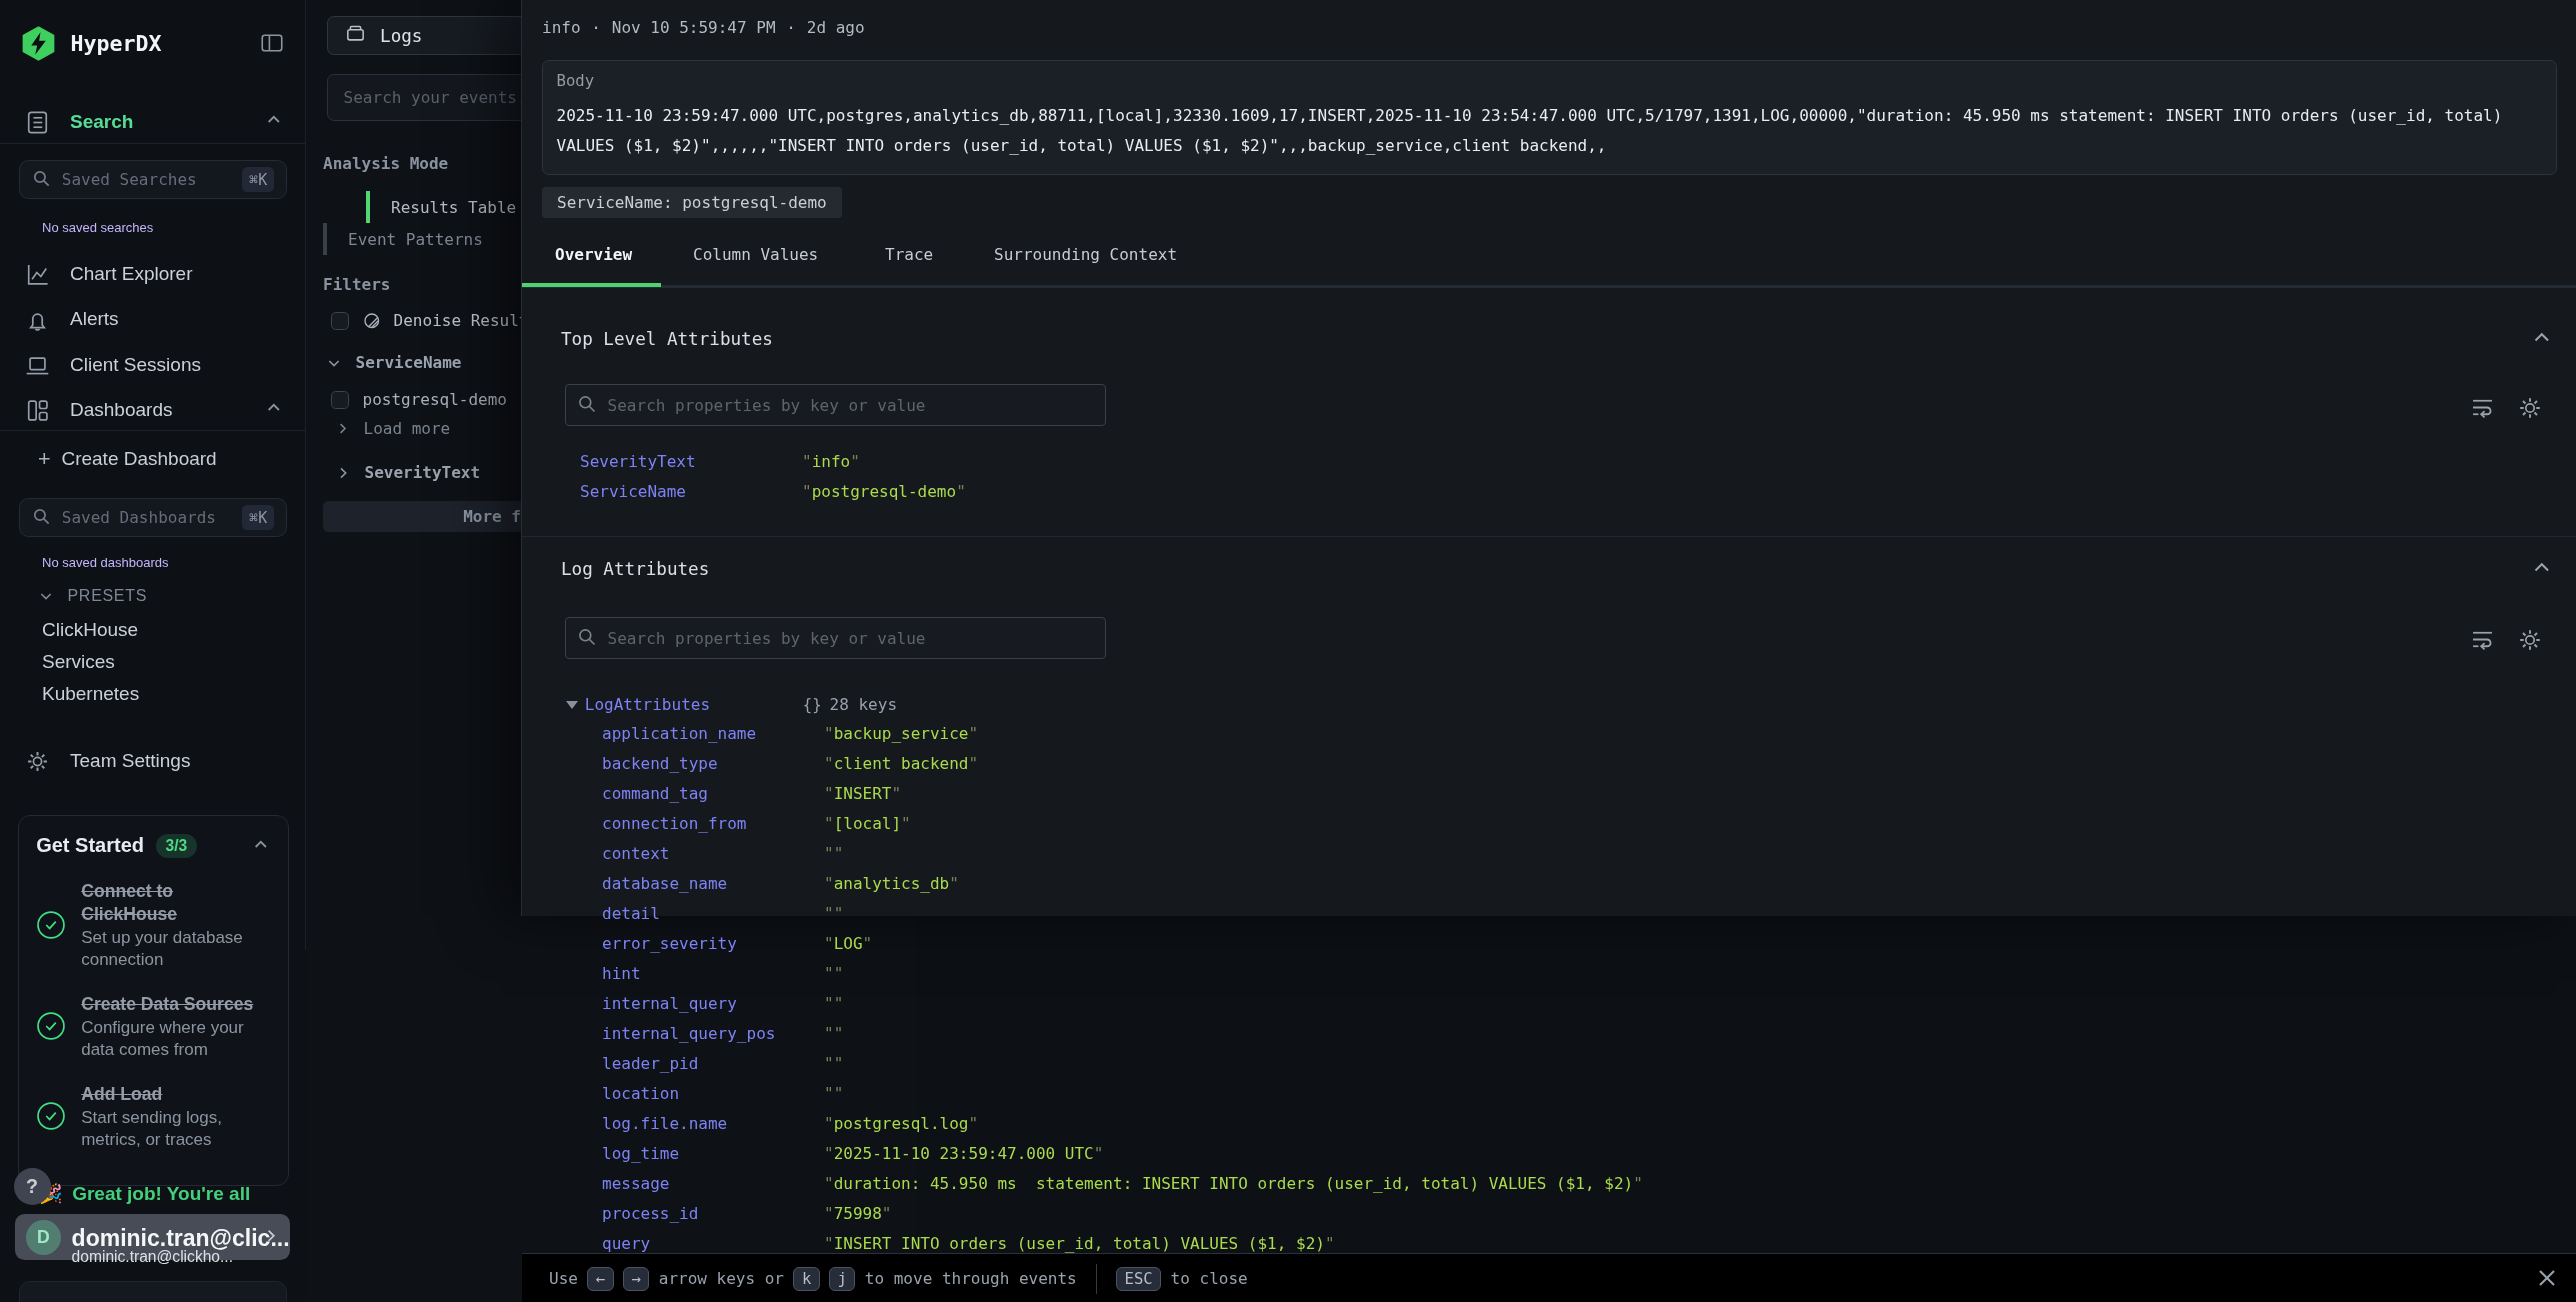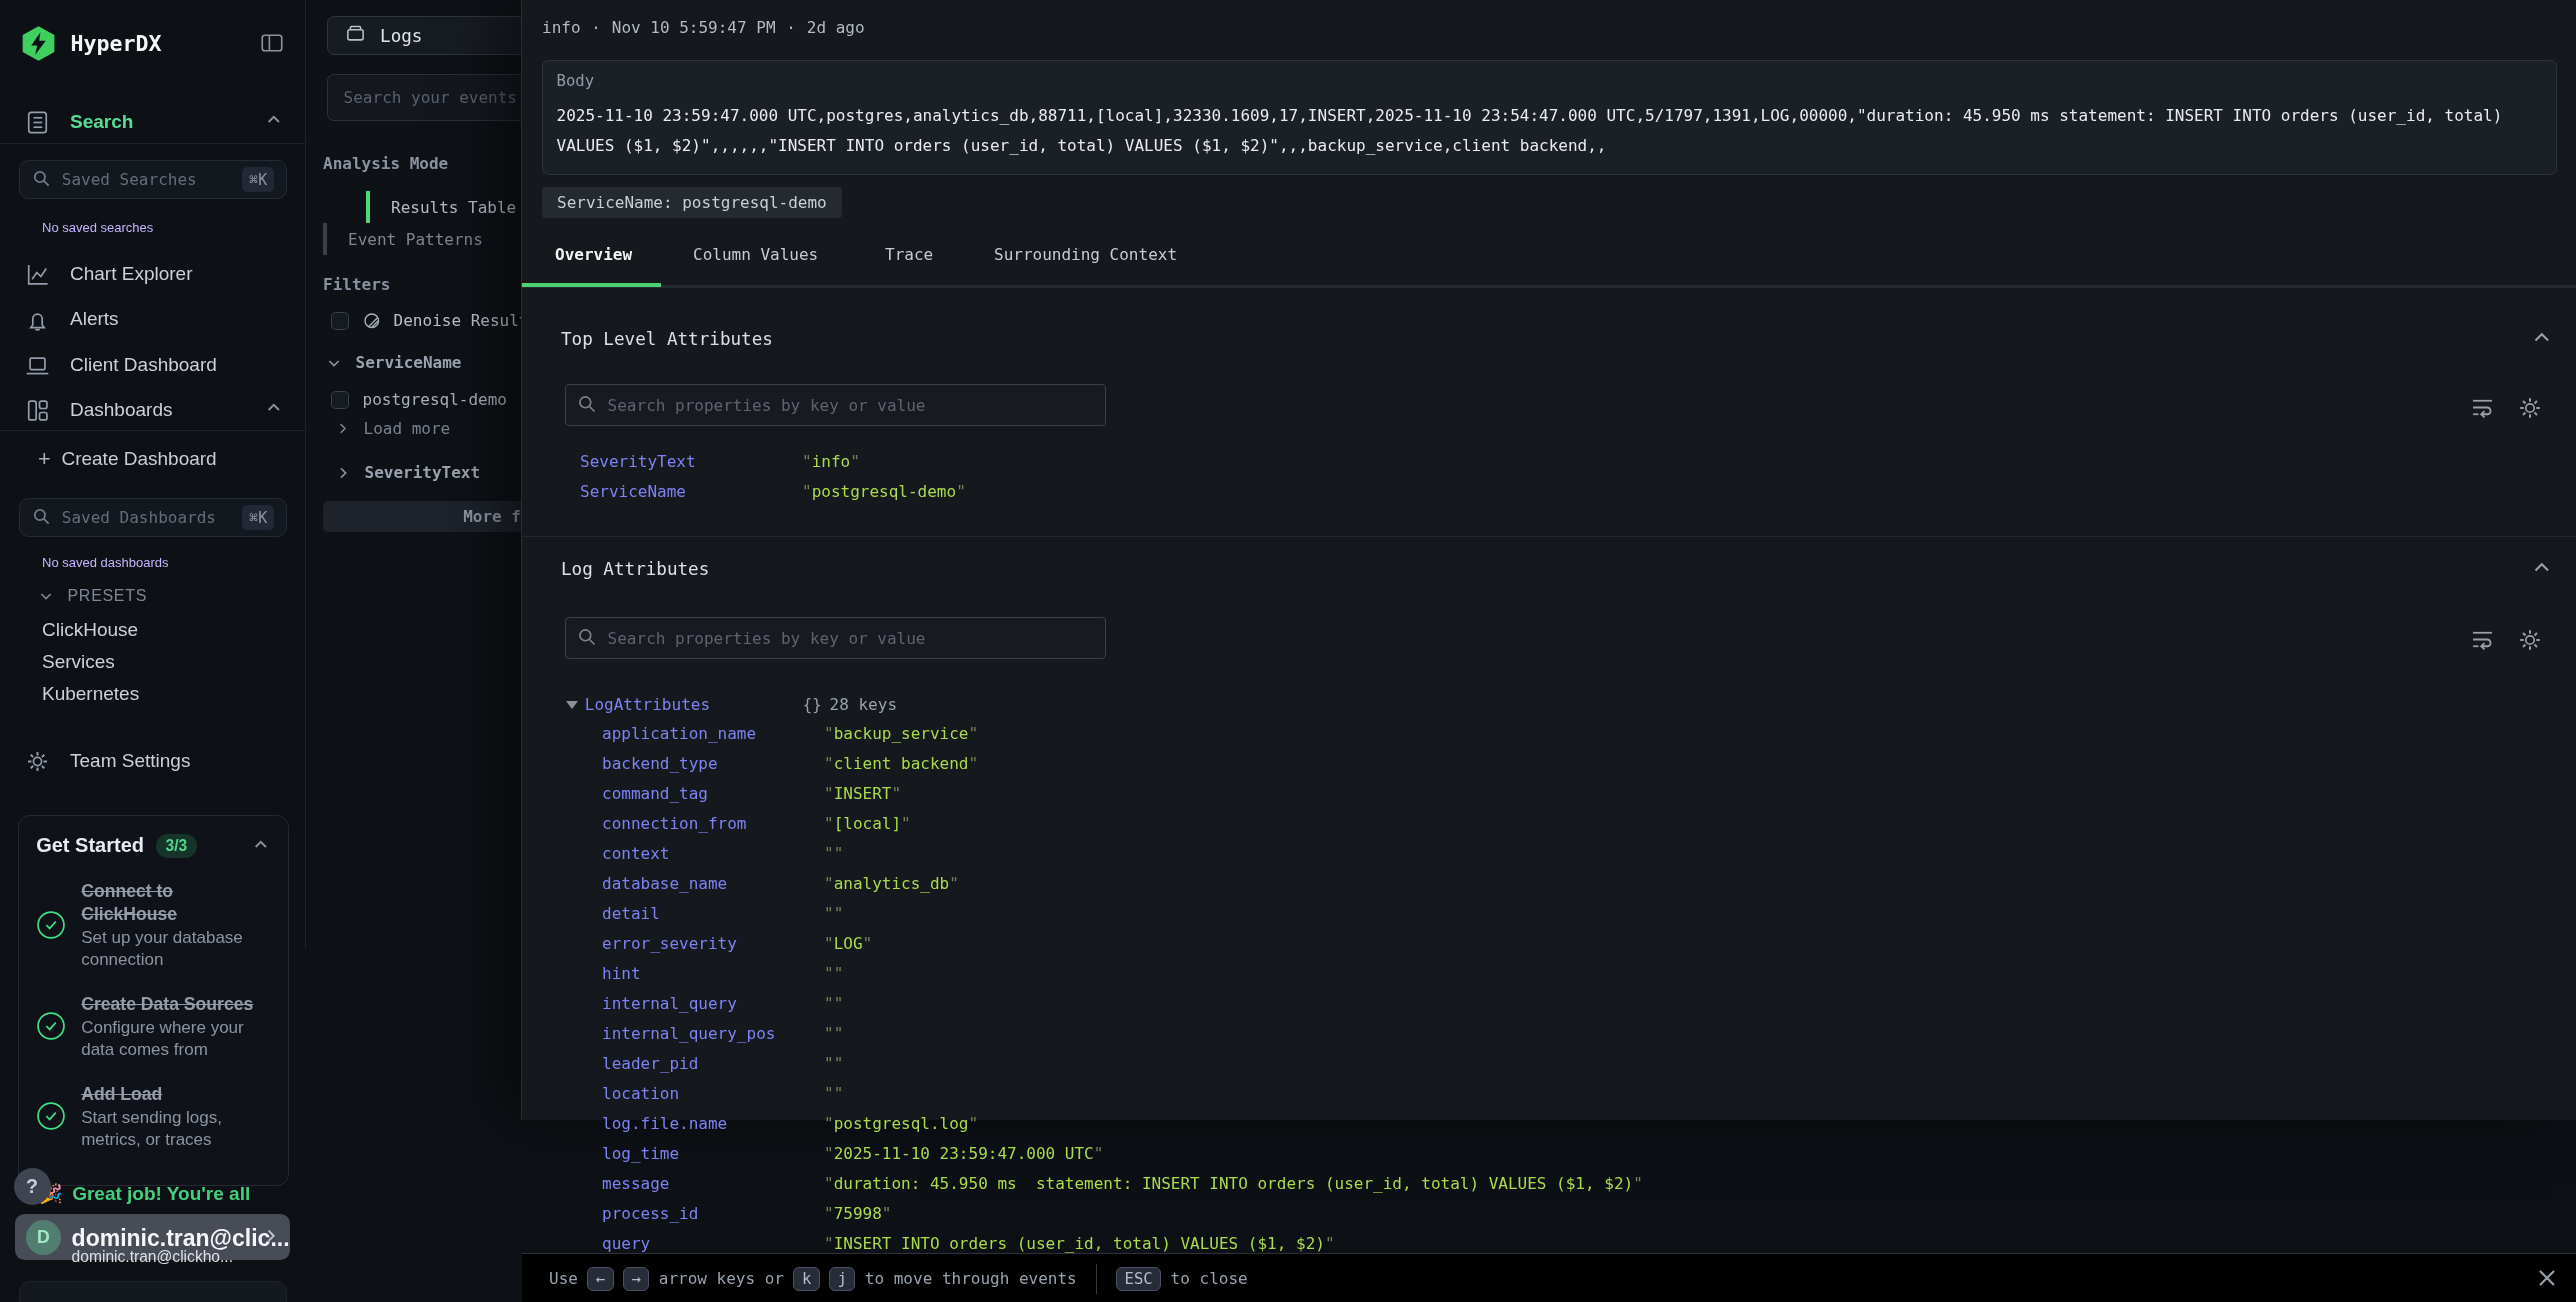--- a/index.html
+++ b/index.html
@@ -92,21 +92,21 @@
          flex:0 0 auto; cursor:pointer; }
   .f-row { position:absolute; display:flex; align-items:center; gap:13.5px;
            font-family:"DejaVu Sans Mono",monospace; font-size:16px; cursor:pointer; }
   .grp-label { font-weight:bold; color:#9aa3af; }
   .more-filters { position:absolute; left:16px; top:501px; width:396px; height:31px; background:#1d222b;
                   border-radius:5.4px; display:flex; align-items:center; justify-content:center;
                   font-family:"DejaVu Sans Mono",monospace; font-weight:bold; font-size:16px;
                   color:#8d96a3; cursor:pointer; }
 
   
-  .detail { position:absolute; left:521px; top:0; width:2055px; height:1120px; background:#15181d;
+  .detail { position:absolute; left:521px; top:0; width:2055px; height:916px; background:#15181d;
             border-left:1.4px solid #272d35; box-shadow:-20px 0 54px rgba(0,0,0,.5); z-index:10; }
   .d-header { position:absolute; left:20px; top:17.6px; display:flex; gap:10.8px;
               font-family:"DejaVu Sans Mono",monospace; font-size:16px; color:#b3bac3; }
   .body-box { position:absolute; left:20px; top:60px; width:2015px; height:115px; background:#1b2026;
               border:1.4px solid #2e343d; border-radius:6.8px; padding:10.8px 13.5px; }
   .body-label { font-family:"DejaVu Sans Mono",monospace; font-size:15.6px; color:#939ba6; }
   .body-content { margin-top:10.8px; font-family:"DejaVu Sans Mono",monospace; font-size:16px;
                   color:#e9ecef; line-height:30px; word-break:normal; overflow-wrap:normal; }
   .svc-tag { position:absolute; left:20px; top:187px; height:31px; background:#252a31; border-radius:3.4px;
              display:inline-flex; align-items:center; padding:0 15px;
@@ -222,21 +222,21 @@
       </span>
       <span>Alerts</span>
     </div>
     <div class="snav" style="top:346px">
       <span class="nicon">
         <svg width="27" height="27" viewBox="0 0 40 40" fill="none" stroke="currentColor" stroke-width="2.5">
           <rect x="9" y="9" width="22" height="17" rx="2"></rect>
             <line x1="4" y1="32" x2="36" y2="32"></line>
         </svg>
       </span>
-      <span>Client Dashboard</span>
+      <span>Client Sessions</span>
     </div>
     <div class="snav" style="top:391px">
       <span class="nicon">
         <svg width="27" height="27" viewBox="0 0 40 40" fill="none" stroke="currentColor" stroke-width="2.5">
           <rect x="7" y="6" width="11" height="28" rx="3"></rect>
             <rect x="23" y="6" width="11" height="11" rx="3"></rect>
             <rect x="23" y="23" width="11" height="11" rx="3"></rect>
         </svg>
       </span>
       <span>Dashboards</span>

